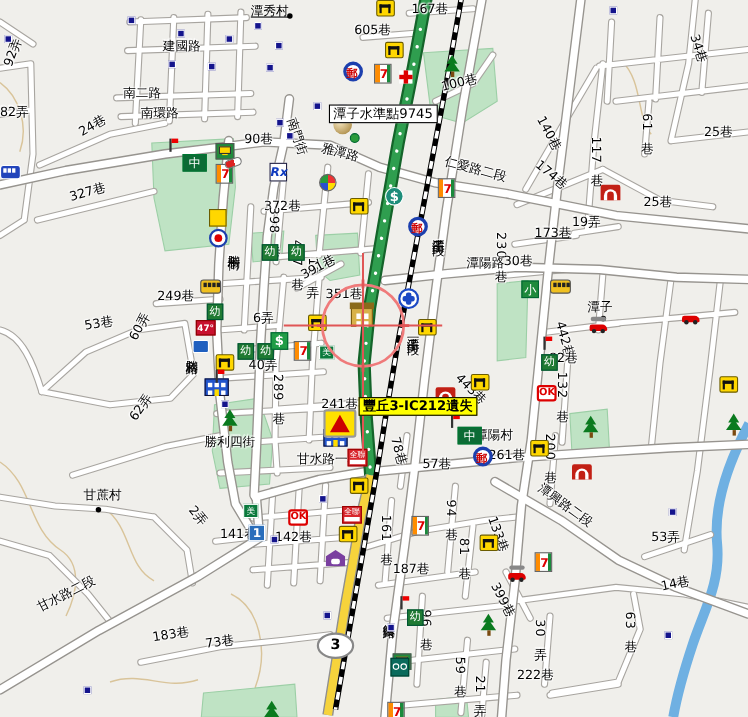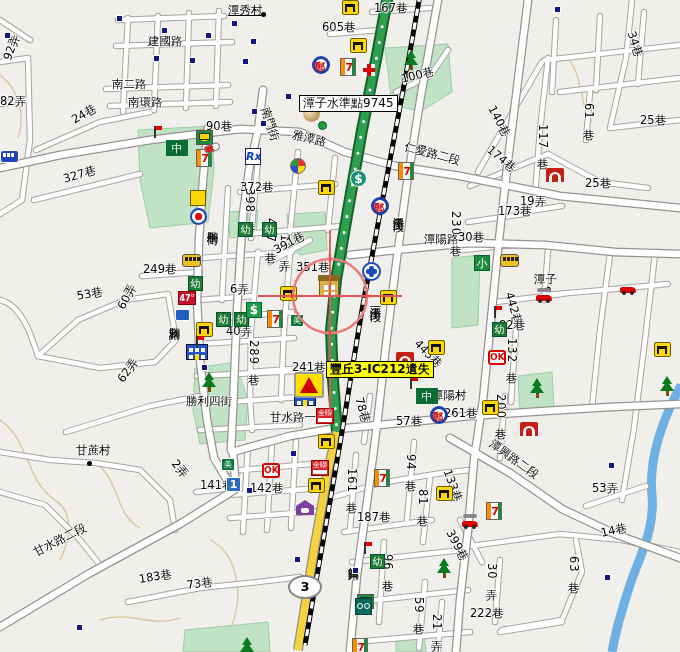--- a/index.html
+++ b/index.html
@@ -227,33 +227,33 @@
 
   <div id="shield" style="left: 288px; top: 575px;">3</div>
 
   <div id="labels">
       <span class="slb" style="left: 148px; top: 36px;">建國路</span>
       <span class="slb" style="left: 112px; top: 79px;">南二路</span>
       <span class="slb" style="left: 128px; top: 97px;">南環路</span>
       <span class="slb" style="left: 2px; top: 58px; transform: rotate(-70deg);">92弄</span>
       <span class="slb" style="left: 0px; top: 96px;">82弄</span>
       <span class="slb" style="left: 70px; top: 116px; transform: rotate(-30deg);">24巷</span>
-      <span class="slb" style="left: 206px; top: 121px;">90巷</span>
+      <span class="slb" style="left: 206px; top: 121px; padding-left: 16px;">90巷</span>
       <span class="slb" style="left: 62px; top: 174px; transform: rotate(-16deg);">327巷</span>
       <span class="slb" style="left: 322px; top: 22px;">605巷</span>
       <span class="slb" style="left: 374px; top: 3px;">167巷</span>
       <span class="slb" style="left: 400px; top: 74px; transform: rotate(-14deg);">100巷</span>
       <span class="slb" style="left: 636px; top: 30px; transform: rotate(72deg);">34巷</span>
       <span class="slb" style="left: 496px; top: 104px; transform: rotate(62deg);">140巷</span>
       <span class="slb" style="left: 492px; top: 144px; transform: rotate(40deg);">174巷</span>
       <span class="slb v" style="left: 536px; top: 124px;">117巷</span>
       <span class="slb" style="left: 640px; top: 115px;">25巷</span>
       <span class="slb" style="left: 585px; top: 178px;">25巷</span>
       <span class="slb" style="left: 520px; top: 196px;">19弄</span>
-      <span class="slb" style="left: 498px; top: 206px;">173巷</span>
+      <span class="slb" style="left: 486px; top: 206px; text-decoration: underline;">173巷</span>
       <span class="slb v" style="left: 582px; top: 103px;">61巷</span>
       <span class="slb" style="left: 294px; top: 129px; transform: rotate(14deg);">雅潭路</span>
       <span class="slb" style="left: 270px; top: 106px; transform: rotate(72deg);">南門街</span>
       <span class="slb" style="left: 406px; top: 141px; transform: rotate(15deg);">仁愛路二段</span>
       <span class="slb" style="left: 240px; top: 182px;">372巷</span>
       <span class="slb v" style="left: 243px; top: 188px;">398巷</span>
       <span class="slb v" style="left: 264px; top: 218px;">457巷</span>
       <span class="slb v" style="left: 278px; top: 234px;">12弄</span>
       <span class="slb v" style="left: 206px; top: 222px;">勝利十街</span>
       <span class="slb" style="left: 143px; top: 264px;">249巷</span>
@@ -272,21 +272,21 @@
       <span class="slb" style="left: 424px; top: 234px;">潭陽路</span>
       <span class="slb" style="left: 514px; top: 291px; transform: rotate(74deg);">442巷</span>
       <span class="slb" style="left: 420px; top: 338px; transform: rotate(45deg);">443巷</span>
       <span class="slb v" style="left: 369px; top: 298px;">潭子街一段</span>
       <span class="slb" style="left: 458px; top: 232px;">30巷</span>
       <span class="slb" style="left: 499px; top: 284px; margin-top: 36px;">82巷</span>
       <span class="slb v" style="left: 505px; top: 338px;">132巷</span>
       <span class="slb v" style="left: 494px; top: 394px;">200巷</span>
       <span class="slb" style="left: 432px; top: 390px;">潭陽村</span>
       <span class="slb" style="left: 444px; top: 408px;">261巷</span>
-      <span class="slb" style="left: 396px; top: 416px;">57巷</span>
+      <span class="slb" style="left: 384px; top: 416px;">57巷</span>
       <span class="slb" style="left: 364px; top: 396px; transform: rotate(74deg);">78巷</span>
       <span class="slb" style="left: 270px; top: 412px;">甘水路一段</span>
       <span class="slb" style="left: 186px; top: 396px;">勝利四街</span>
       <span class="slb" style="left: 32px; top: 548px; transform: rotate(-27deg);">甘水路二段</span>
       <span class="slb" style="left: 138px; top: 574px; transform: rotate(-9deg);">183巷</span>
       <span class="slb" style="left: 186px; top: 580px; transform: rotate(-8deg);">73巷</span>
       <span class="slb" style="left: 200px; top: 480px;">141巷</span>
       <span class="slb" style="left: 178px; top: 458px; transform: rotate(50deg);">2弄</span>
       <span class="slb" style="left: 250px; top: 483px;">142巷</span>
       <span class="slb v" style="left: 345px; top: 468px;">161巷</span>

